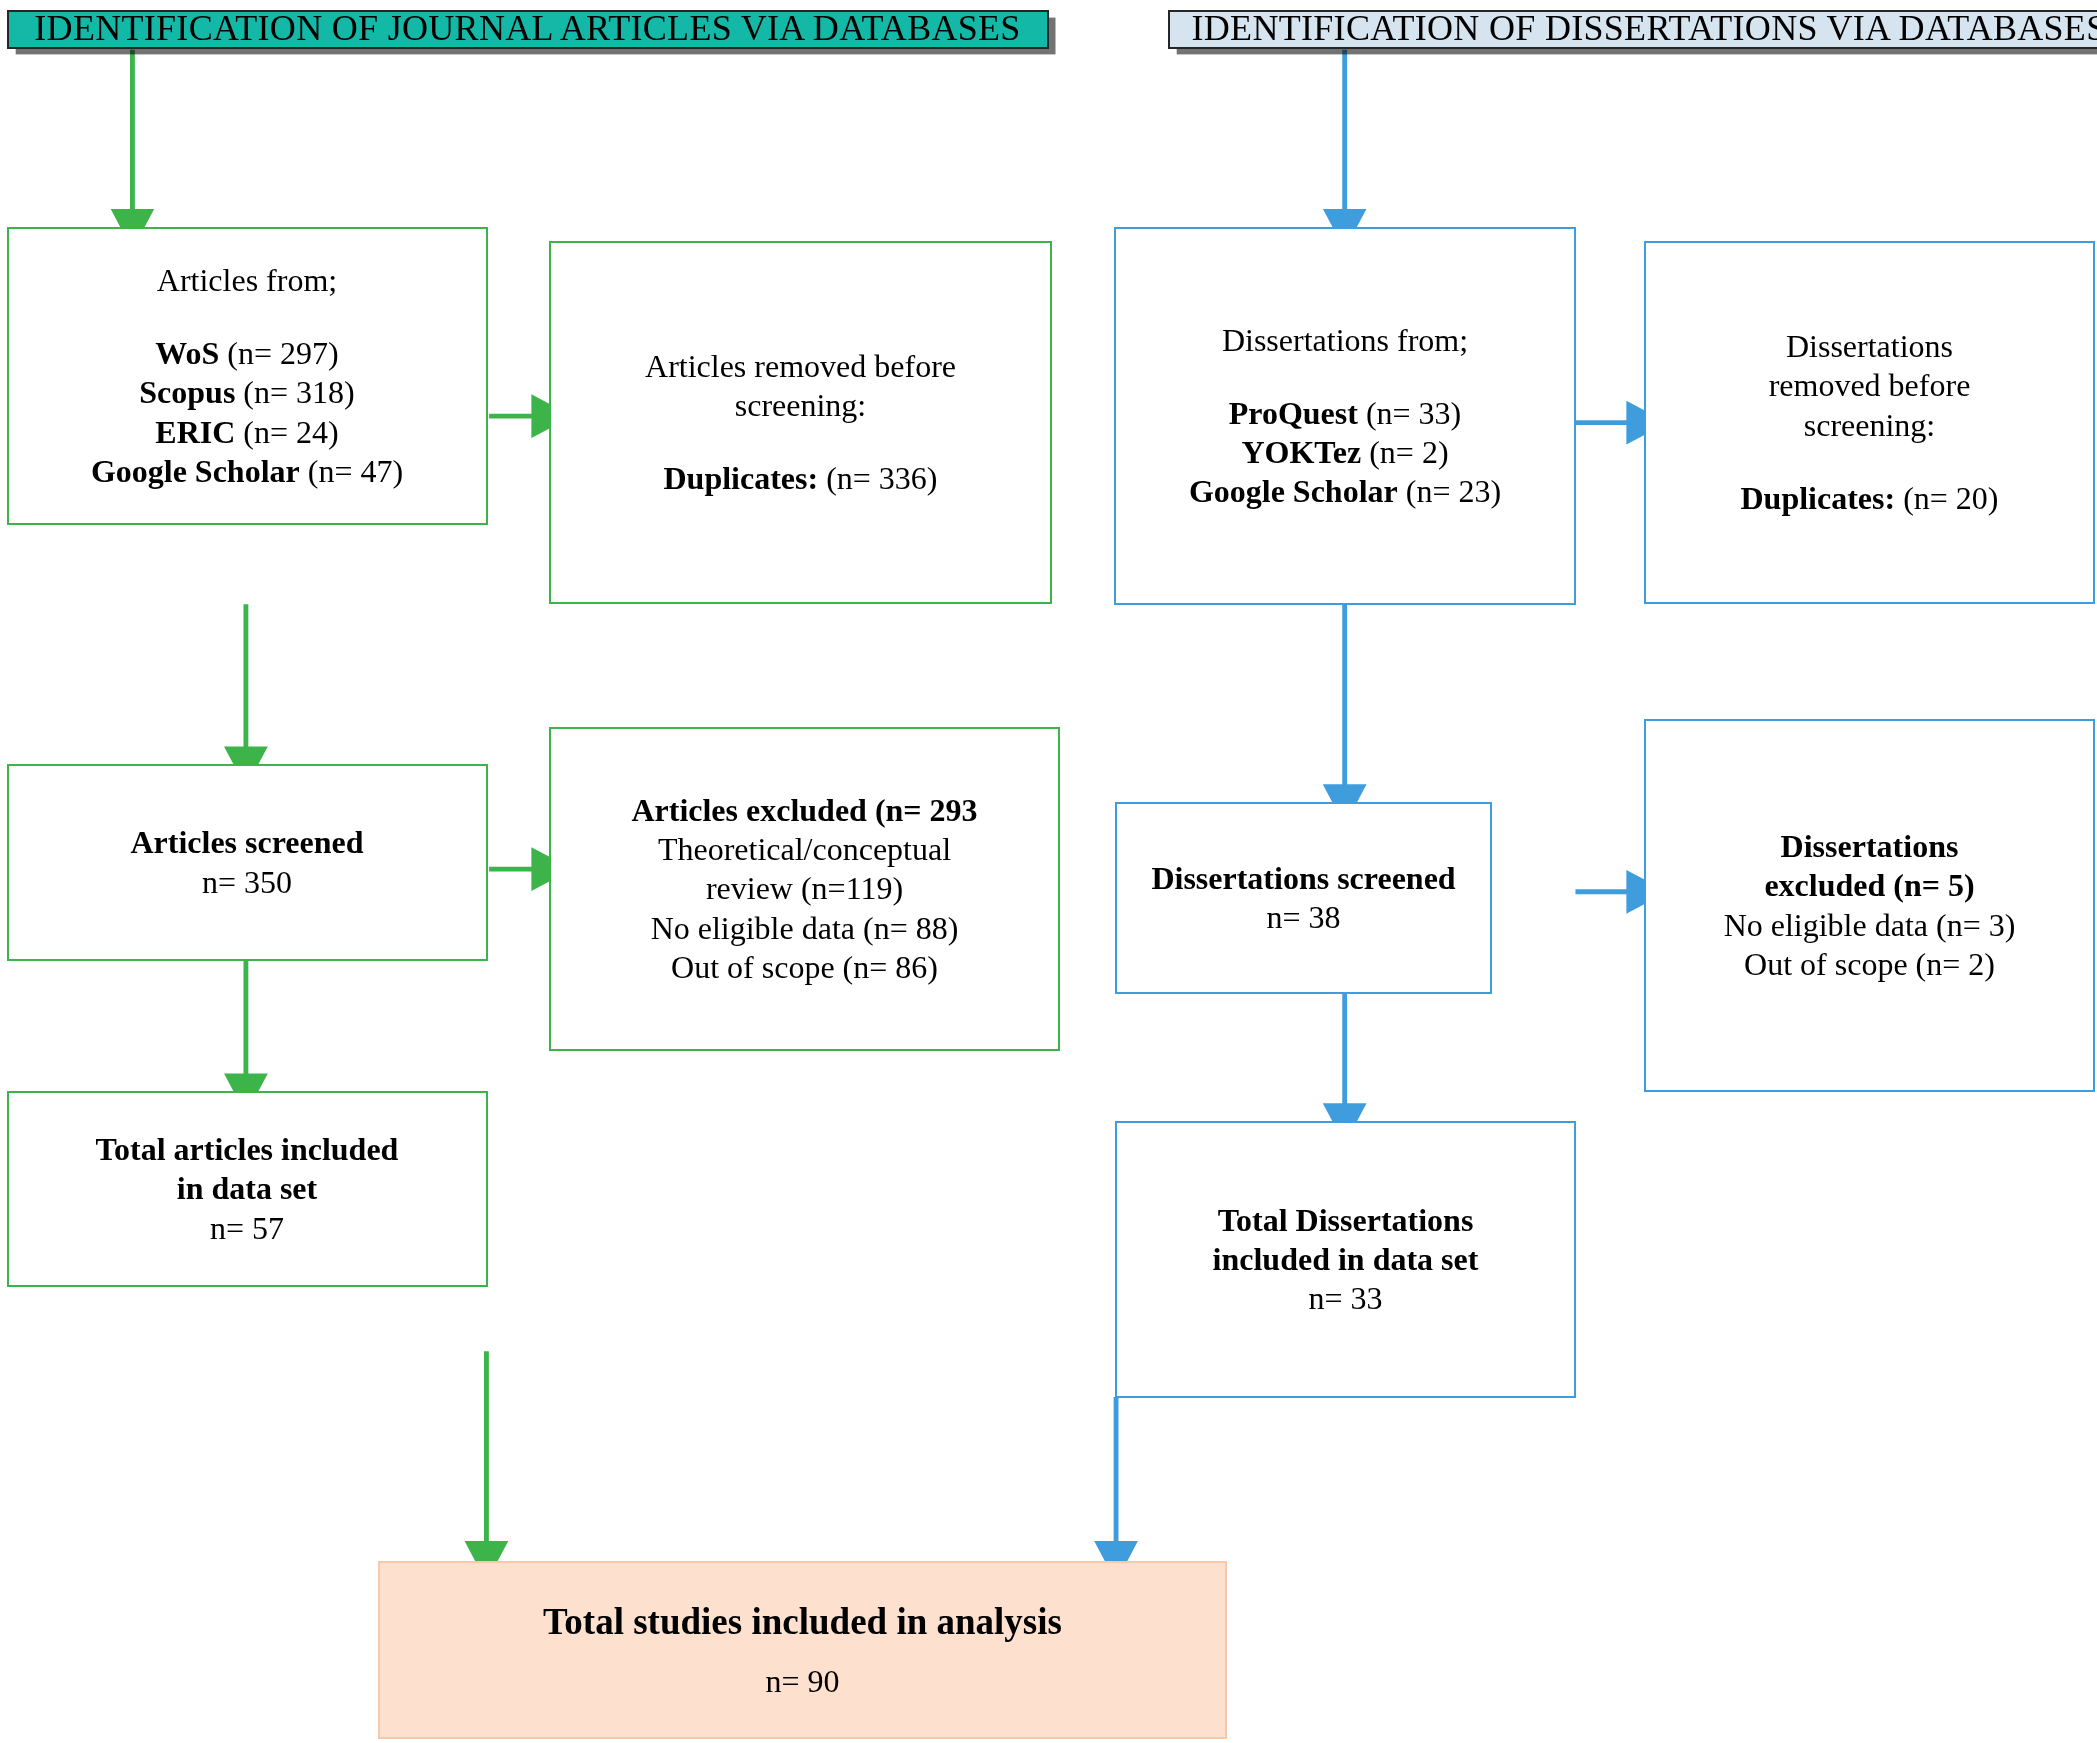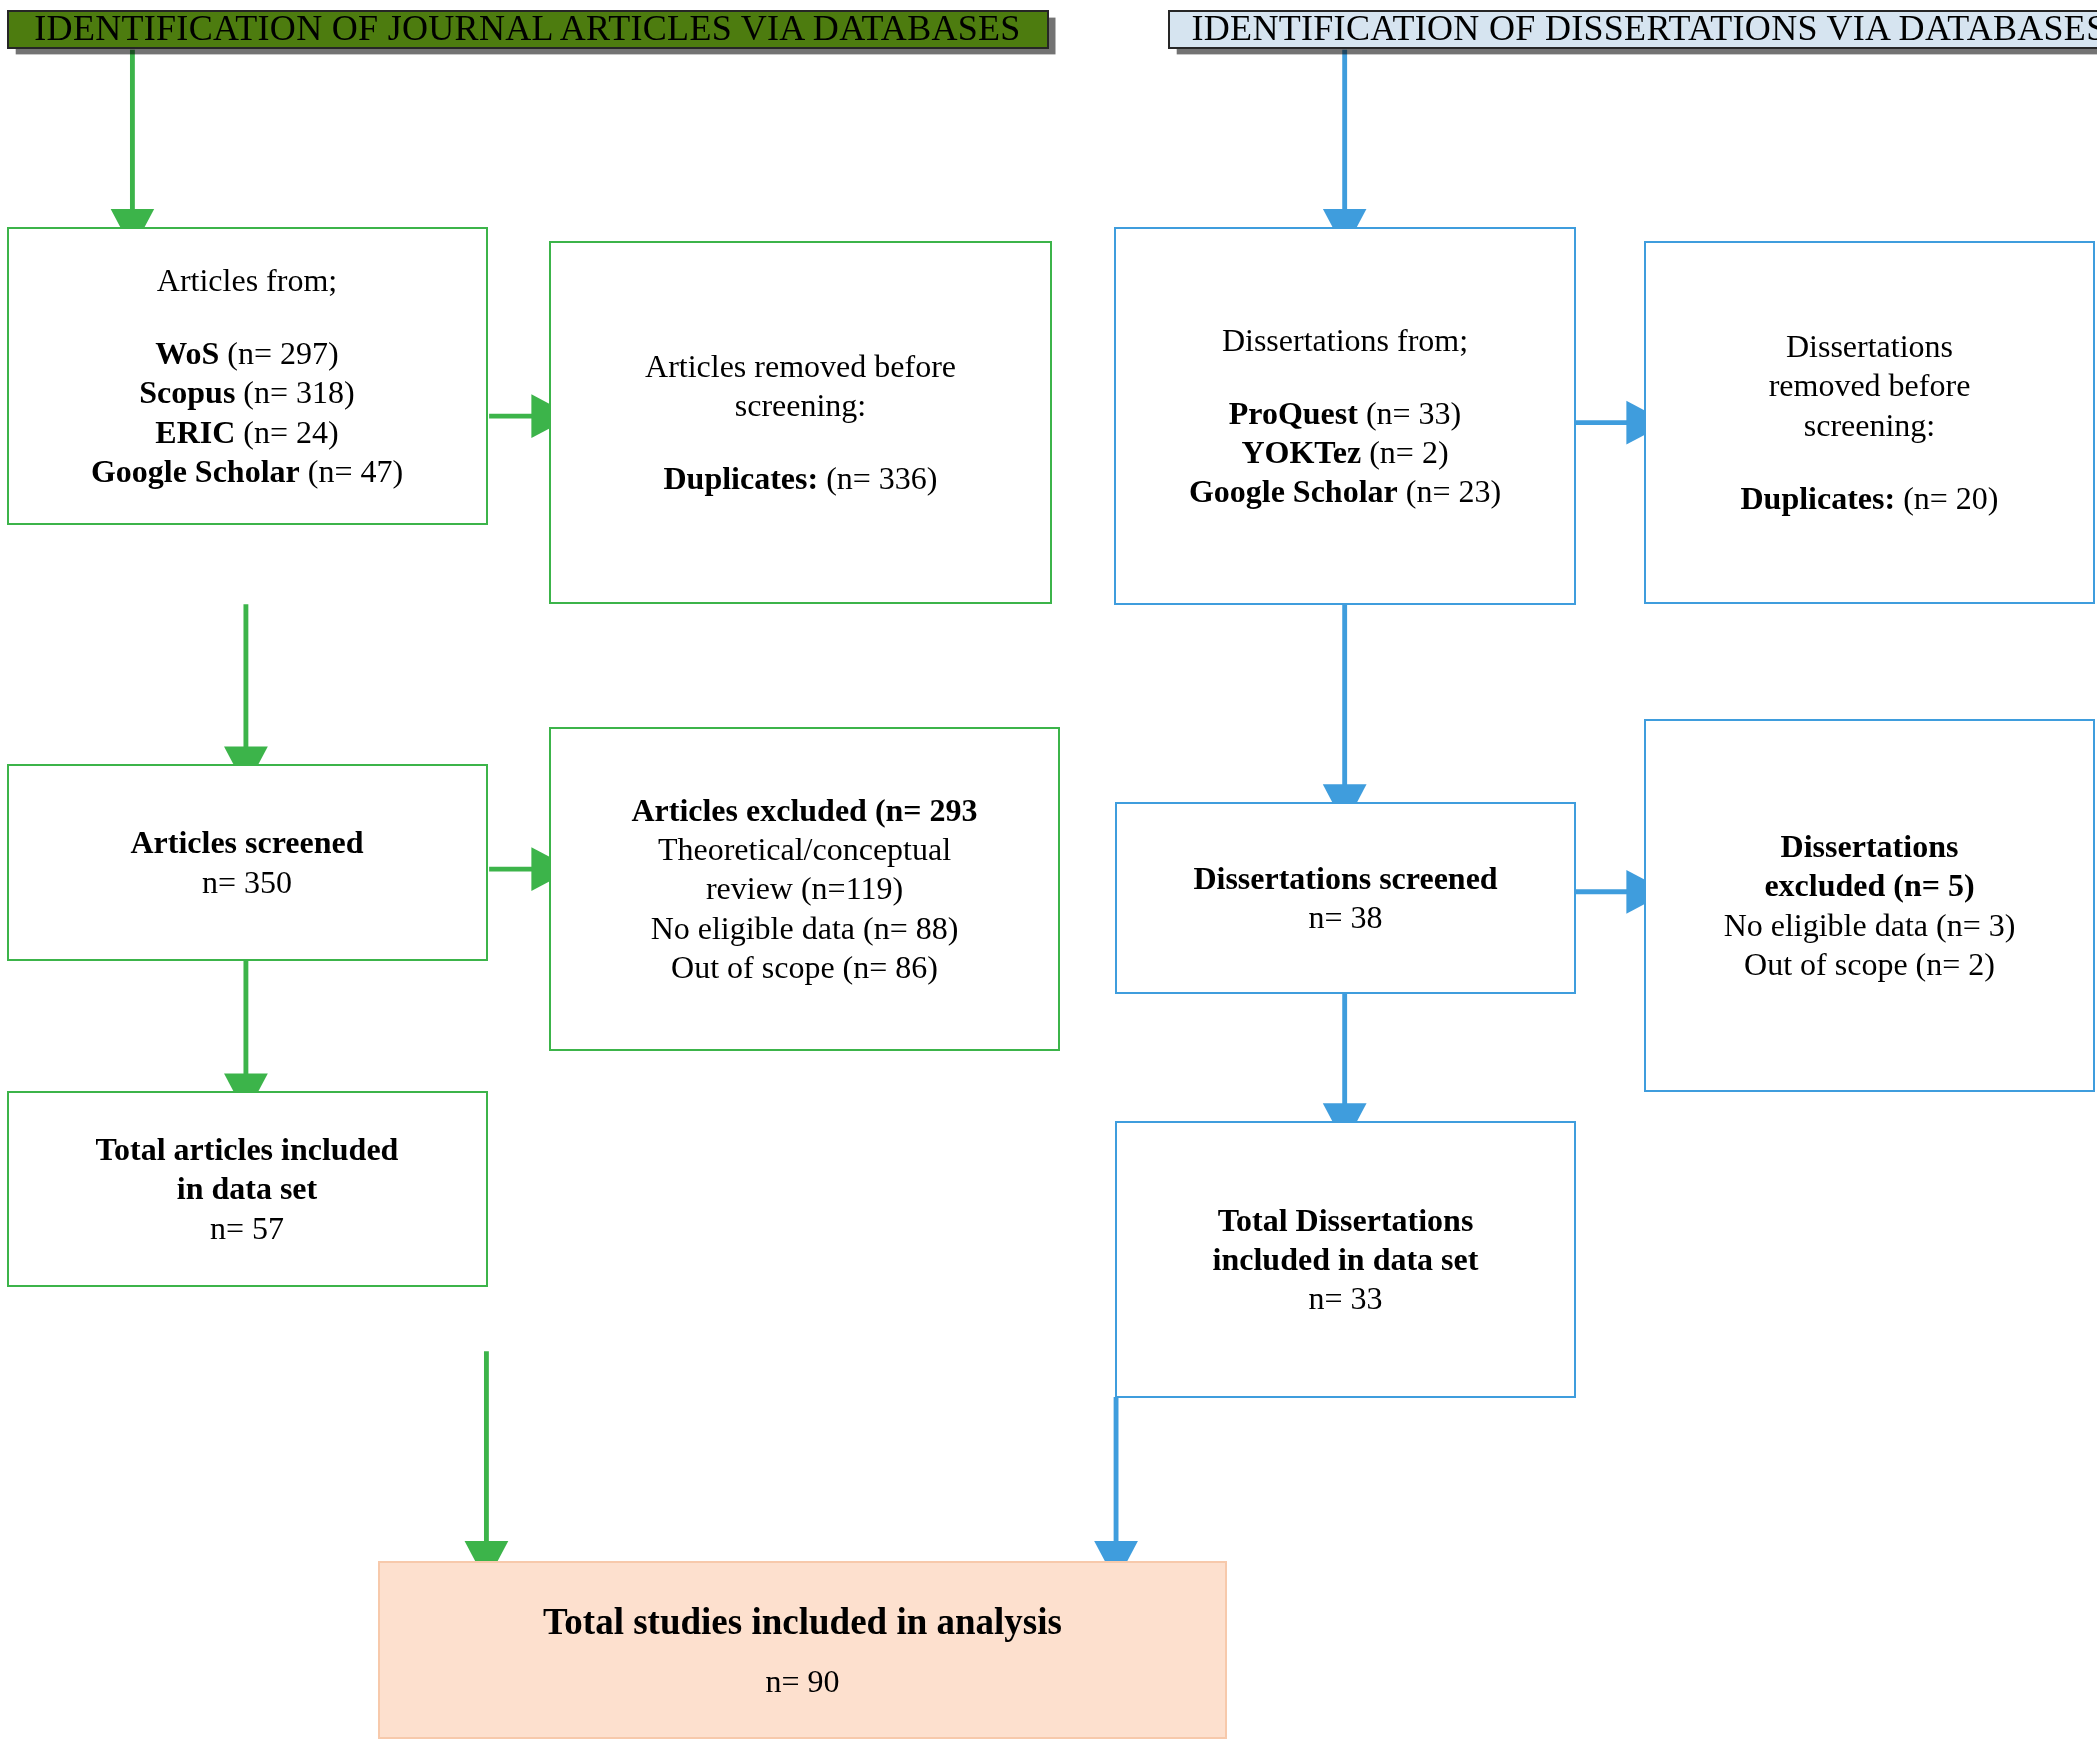--- a/index.html
+++ b/index.html
@@ -37,21 +37,21 @@
   .banner {
     border: 2.7px solid #262626;
     box-shadow: 7.6px 6.5px 0 -1.1px rgba(0,0,0,0.55);
     font-weight: 400;
     letter-spacing: 0.3px;
   }
   .banner .btxt {
     font-size: 36px;
     white-space: nowrap;
   }
-  .banner-green { background: #4d7c0f; }
+  .banner-green { background: #14b8a6; }
   .banner-blue  { background: #d6e4f0; margin-left: 44px; }
 
   
   .box {
     background: #ffffff;
     border-style: solid;
     border-width: 2.7px;
   }
   .green-box { border-color: #3cb44a; }
   .blue-box  { border-color: #3f9ddd; }
@@ -154,21 +154,21 @@
   <div class="node box green-box" style="left:549px; top:727px; width:511px; height:324px;">
     <div class="txt-wrap">
       <span class="line bold">Articles excluded (n= 293</span>
       <span class="line">Theoretical/conceptual</span>
       <span class="line">review (n=119)</span>
       <span class="line">No eligible data (n= 88)</span>
       <span class="line">Out of scope (n= 86)</span>
     </div>
   </div>
 
-  <div class="node box blue-box" style="left:1115px; top:802px; width:461px; height:192px;">
+  <div class="node box blue-box" style="left:1115px; top:802px; width:377px; height:192px;">
     <div class="txt-wrap">
       <span class="line bold">Dissertations screened</span>
       <span class="line">n= 38</span>
     </div>
   </div>
 
   <div class="node box blue-box" style="left:1644px; top:719px; width:451px; height:373px;">
     <div class="txt-wrap">
       <span class="line bold">Dissertations</span>
       <span class="line bold">excluded (n= 5)</span>

